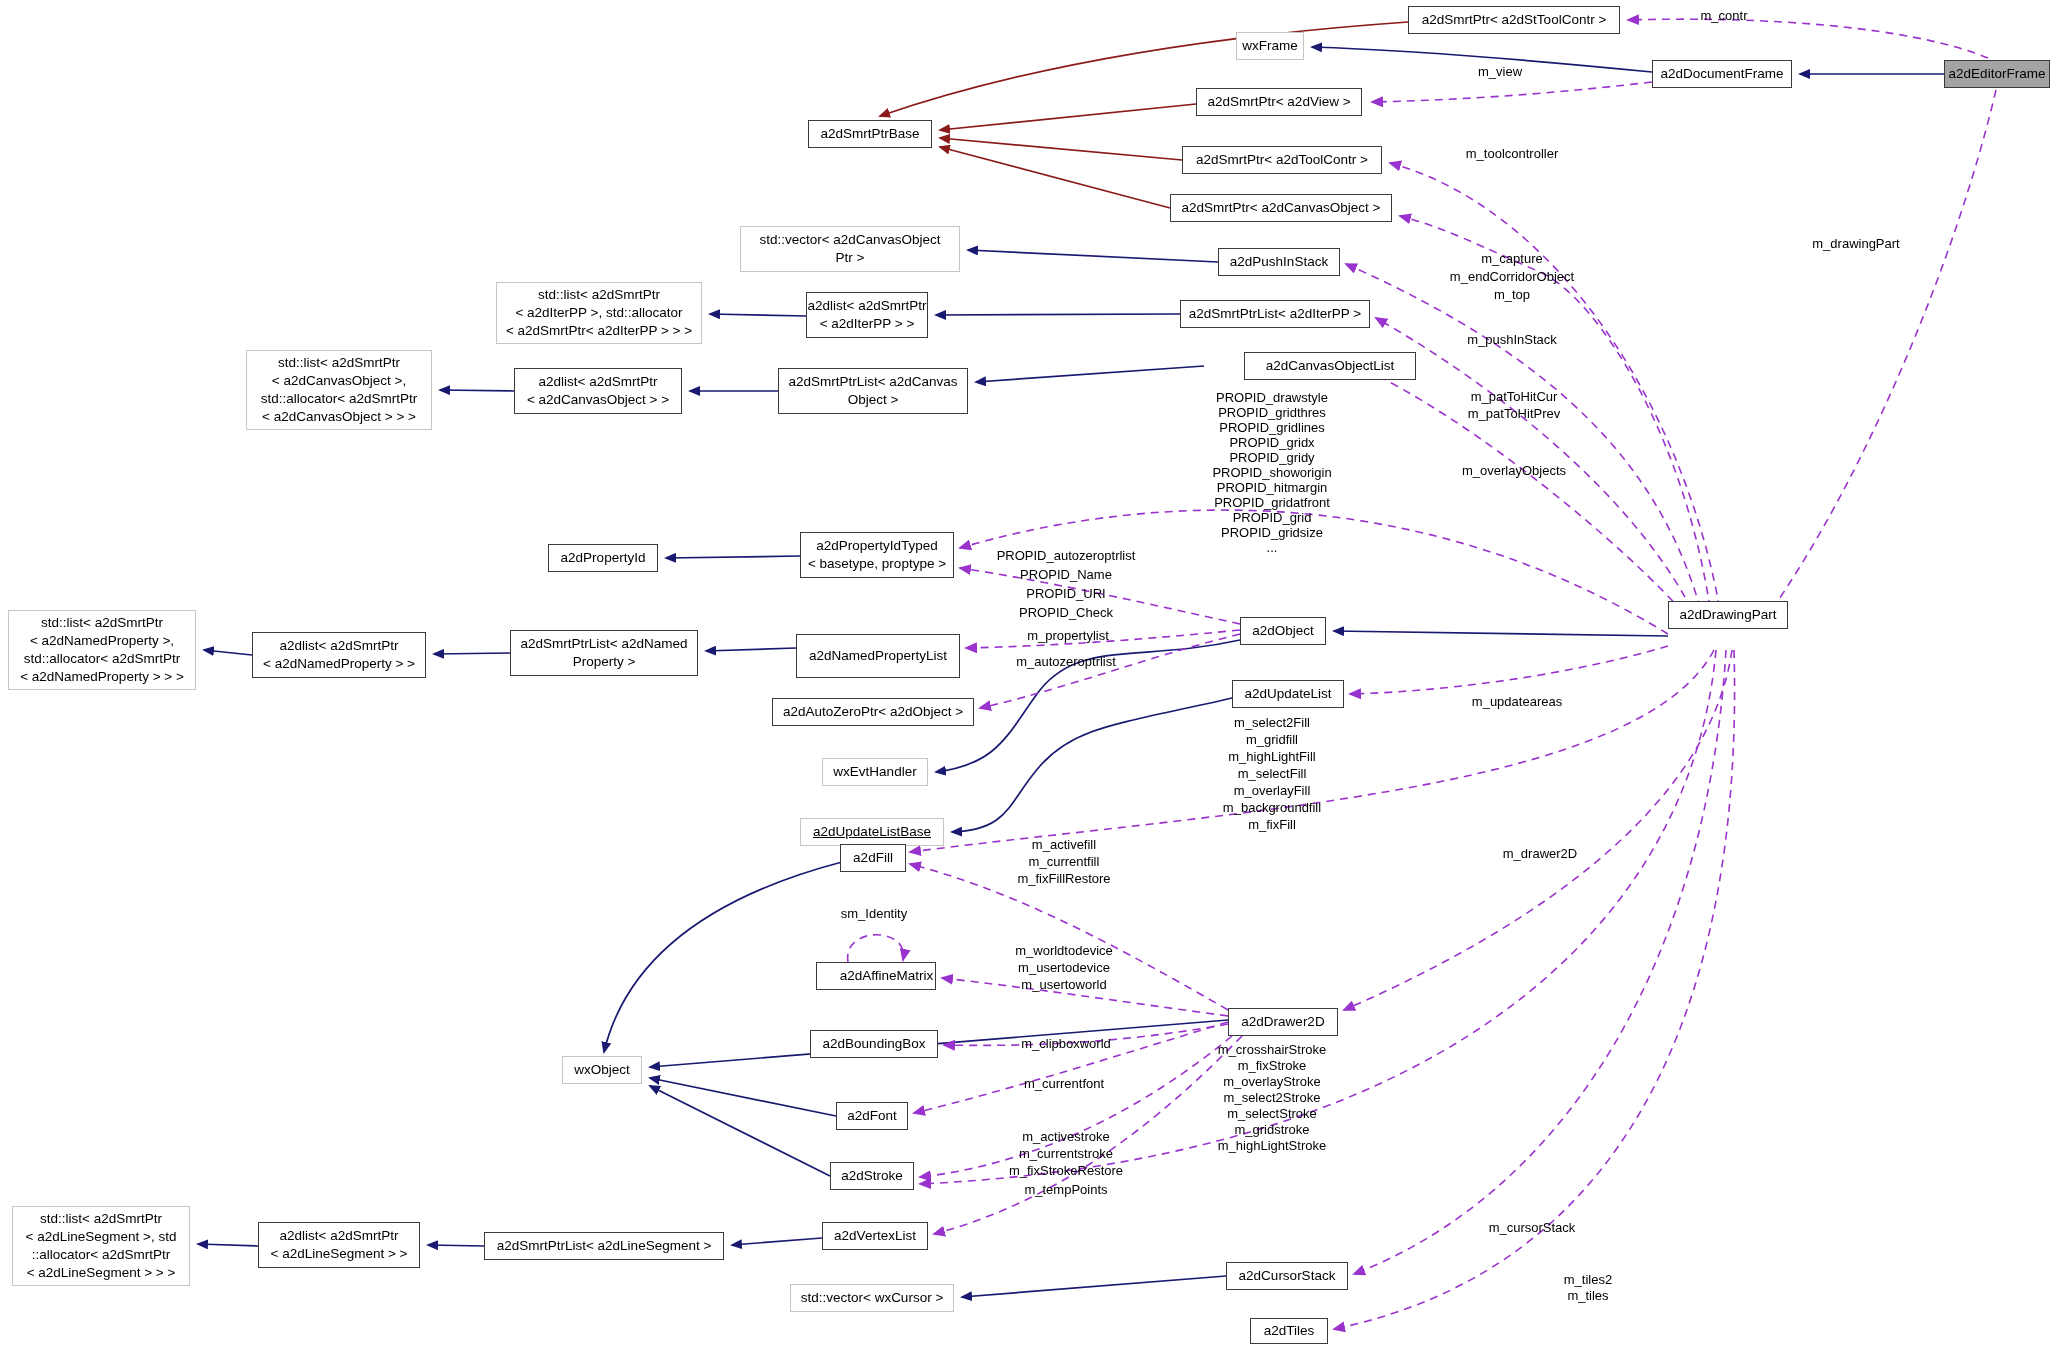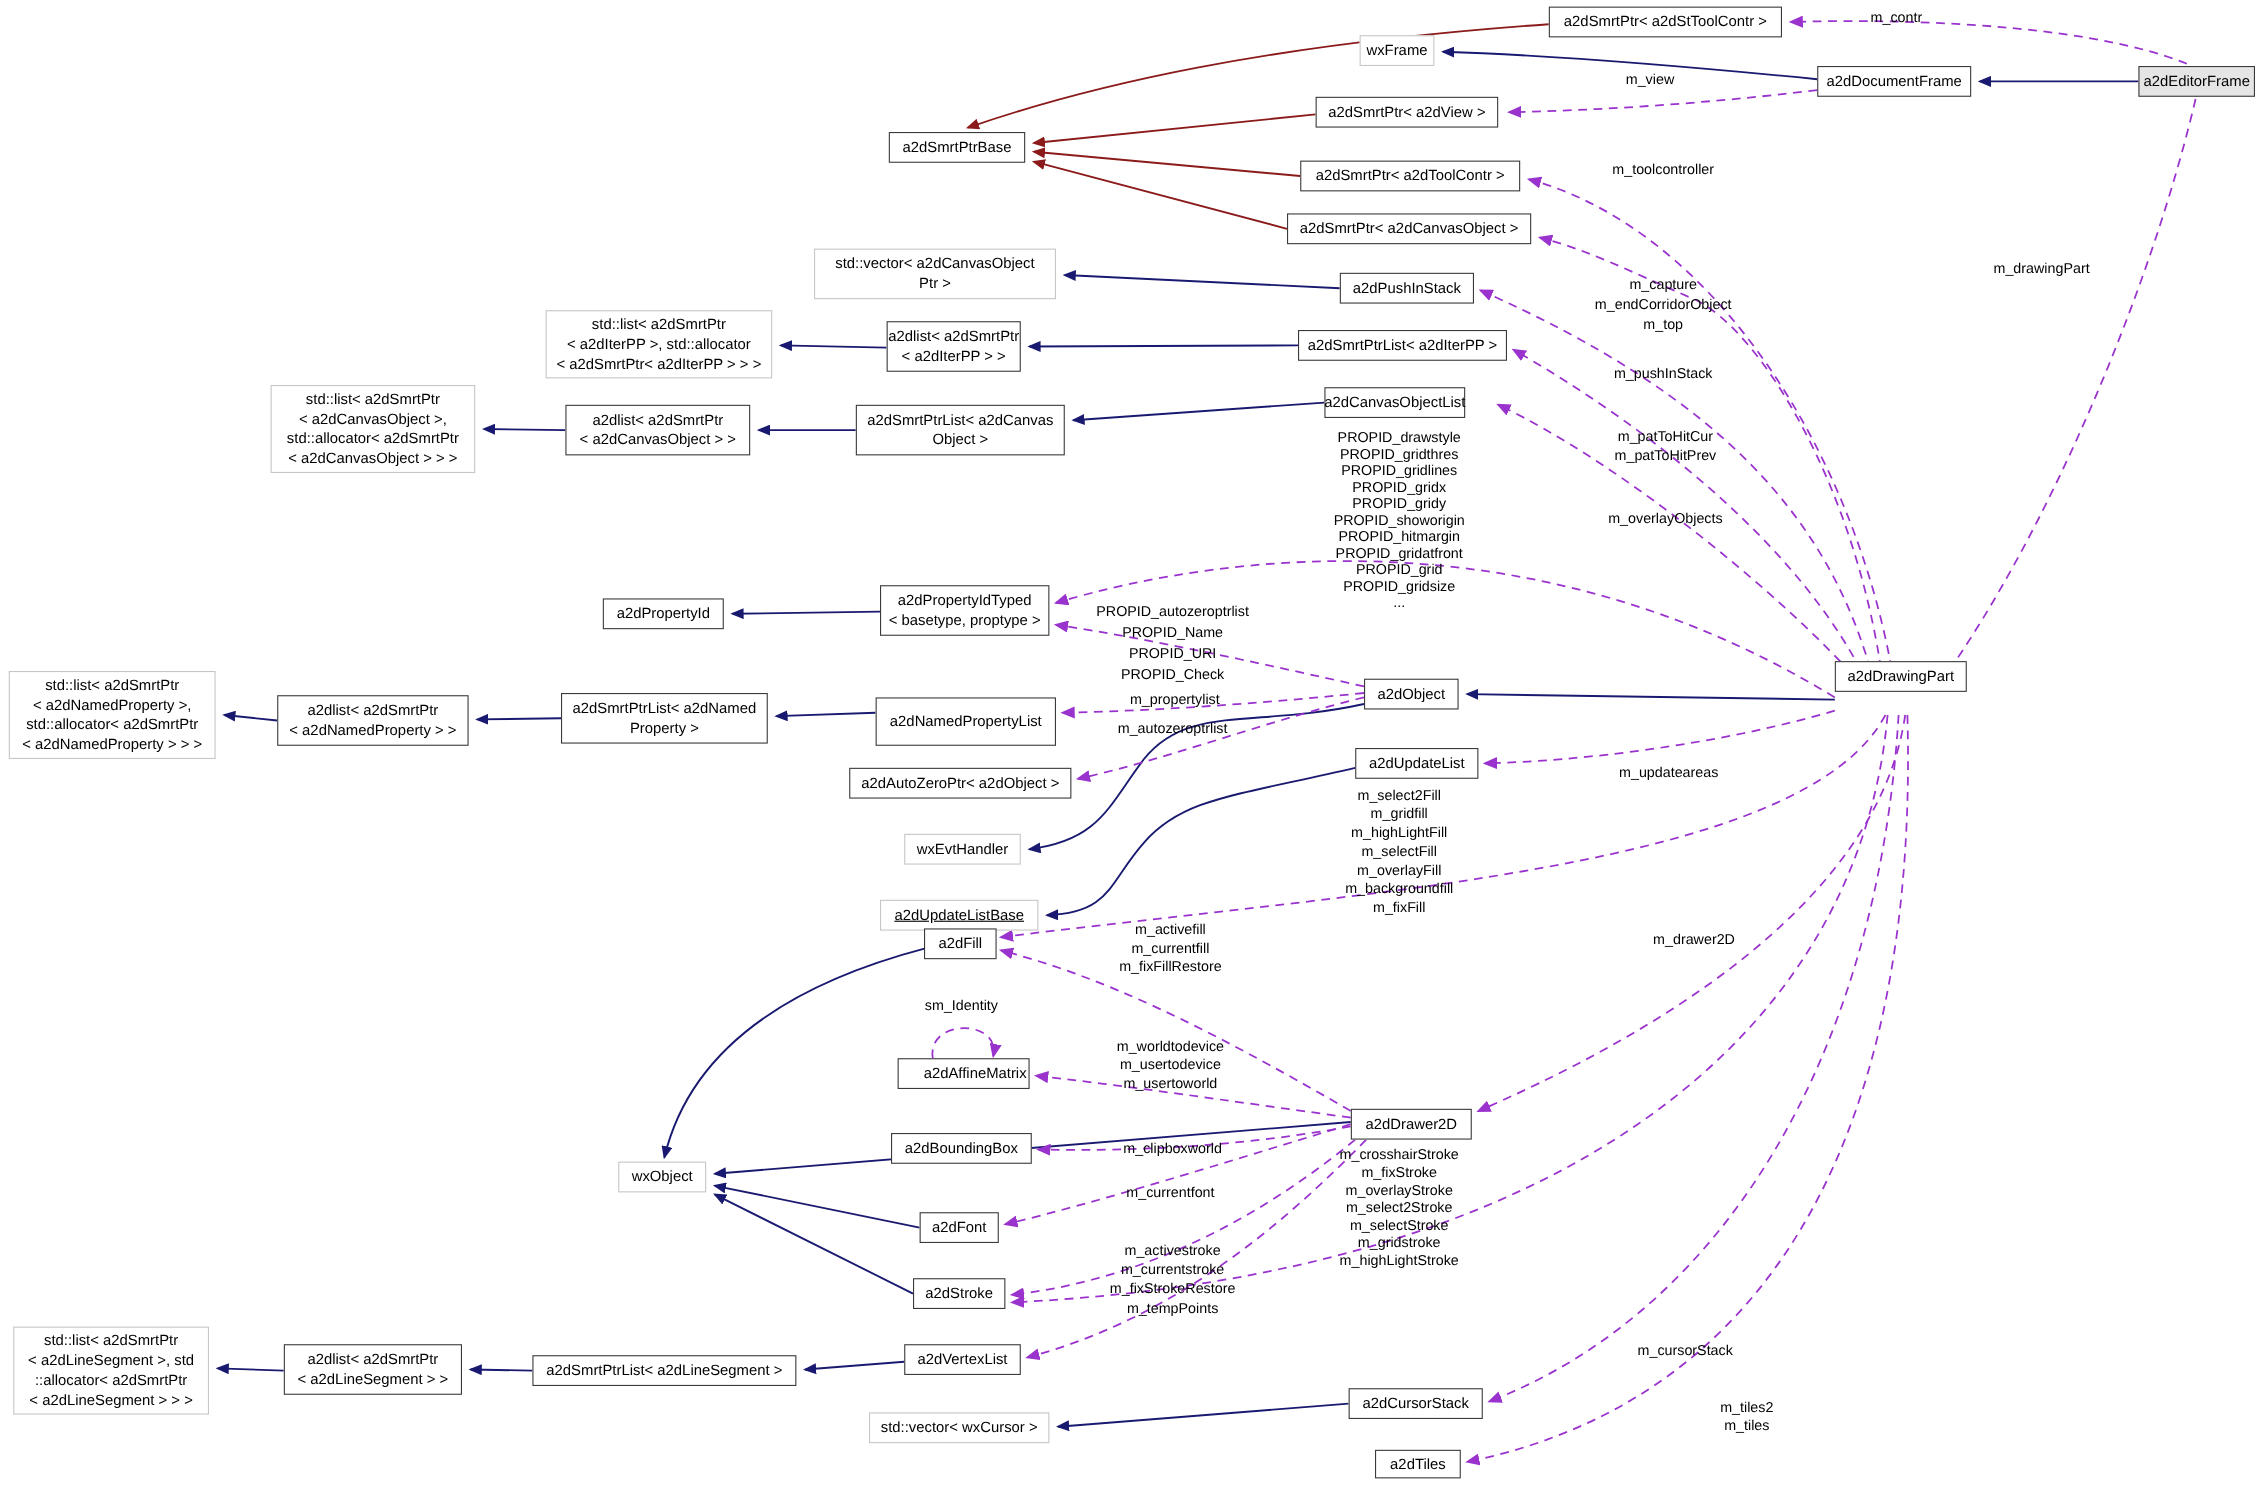--- a/index.html
+++ b/index.html
@@ -7,21 +7,21 @@
            font-family:"Liberation Sans","DejaVu Sans",sans-serif;}
   #edges{position:absolute;left:0;top:0;width:2056px;height:1351px;}
   path.e-inherit{fill:none;stroke:#191970;stroke-width:1.7;}
   path.e-template{fill:none;stroke:#8b1a1a;stroke-width:1.7;}
   path.e-usage{fill:none;stroke:#9a32cd;stroke-width:1.6;stroke-dasharray:8,6;}
   .node{position:absolute;box-sizing:border-box;background:#fff;color:#000;
         display:flex;flex-direction:column;align-items:center;justify-content:center;
         text-align:center;font-size:13.5px;line-height:18px;white-space:nowrap;padding:1px 3px;}
   .node.bold{border:1.5px solid #3a3a3a;}
   .node.plain{border:1px solid #c6c6c6;text-align:center;}
-  .node.subject{border:1.5px solid #3a3a3a;background:#e5e5e5;}
+  .node.subject{border:1.5px solid #3a3a3a;background:#a3a3a3;}
   .edge-label{position:absolute;transform:translateX(-50%);text-align:center;color:#000;
               font-size:13px;line-height:16px;white-space:nowrap;}
 </style>
 </head>
 <body>
 
 <div id="diagram">
   <svg id="edges" viewBox="0 0 2056 1351">
     <defs>
       <marker id="arrow-inherit" markerWidth="12" markerHeight="10" refX="10" refY="5" orient="auto" markerUnits="userSpaceOnUse">
@@ -247,21 +247,21 @@
       <div class="nline">&lt; a2dCanvasObject &gt; &gt; &gt;</div>
     </div>
     <div class="node bold" style="left: 514px; top: 368px; width: 168px; height: 46px;">
       <div class="nline">a2dlist&lt; a2dSmrtPtr</div>
       <div class="nline">&lt; a2dCanvasObject &gt; &gt;</div>
     </div>
     <div class="node bold" style="left: 778px; top: 368px; width: 190px; height: 46px;">
       <div class="nline">a2dSmrtPtrList&lt; a2dCanvas</div>
       <div class="nline">Object &gt;</div>
     </div>
-    <div class="node bold" style="left: 1204px; top: 352px; width: 128px; height: 28px;">
+    <div class="node bold" style="left: 1244px; top: 352px; width: 172px; height: 28px;">
       <div class="nline">a2dCanvasObjectList</div>
     </div>
     <div class="node bold" style="left: 548px; top: 544px; width: 110px; height: 28px;">
       <div class="nline">a2dPropertyId</div>
     </div>
     <div class="node bold" style="left: 800px; top: 532px; width: 154px; height: 46px;">
       <div class="nline">a2dPropertyIdTyped</div>
       <div class="nline">&lt; basetype, proptype &gt;</div>
     </div>
     <div class="node plain" style="left: 8px; top: 610px; width: 188px; height: 80px;">

